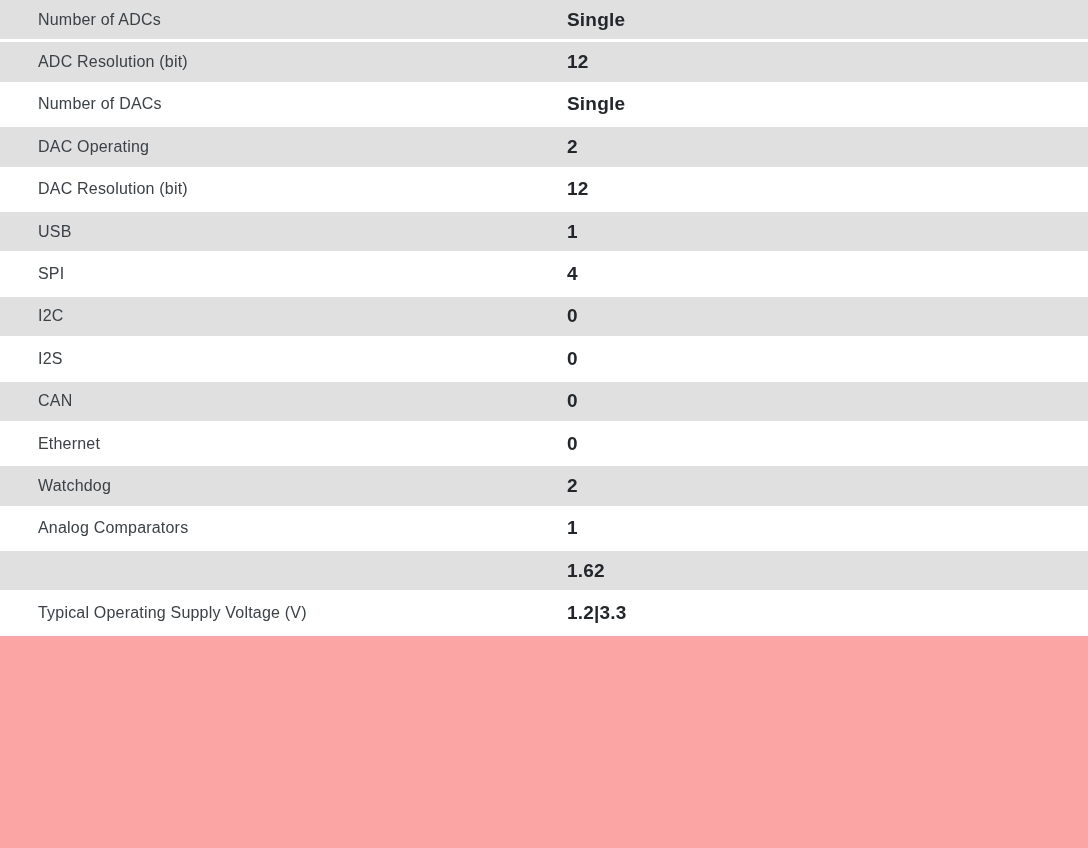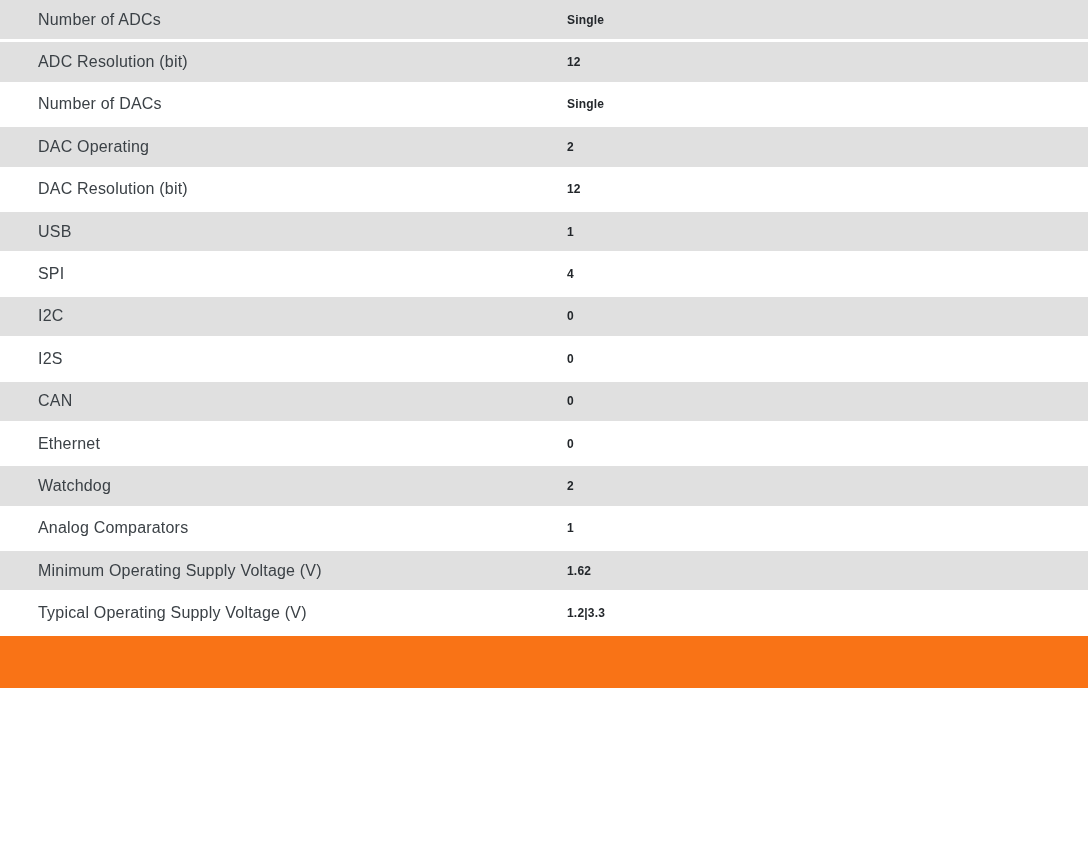--- a/index.html
+++ b/index.html
@@ -3,23 +3,23 @@
 <meta charset="utf-8">
 <style>
   html, body {
     margin: 0;
     padding: 0;
     background: #ffffff;
     font-family: "Liberation Sans", sans-serif;
   }
   .spec-table {
     width: 1088px;
-    height: 688px;
+    height: 848px;
     overflow: hidden;
-    background: #f97316;
+    background: #fca5a5;
   }
   .row {
     position: relative;
     display: flex;
     align-items: center;
     height: 42.4px;
     box-sizing: border-box;
     border-bottom: 3px solid #ffffff;
     background: var(--row-bg, #ffffff);
   }
@@ -29,21 +29,21 @@
   .label {
     margin-left: 38px;
     font-size: 16px;
     letter-spacing: 0.2px;
     color: var(--label-color, #3b4146);
     white-space: nowrap;
   }
   .value {
     position: absolute;
     left: 567px;
-    font-size: 12px;
+    font-size: 19px;
     font-weight: 700;
     letter-spacing: 0.2px;
     color: var(--value-color, #23272b);
     white-space: nowrap;
   }
 </style>
 </head>
 <body>
 
 <div class="spec-table" id="spec-table">
@@ -93,20 +93,19 @@
   </div>
     <div class="row alt">
     <span class="label">Watchdog</span>
     <span class="value">2</span>
   </div>
     <div class="row">
     <span class="label">Analog Comparators</span>
     <span class="value">1</span>
   </div>
     <div class="row alt">
-    <span class="label">Minimum Operating Supply Voltage (V)</span>
     <span class="value">1.62</span>
   </div>
     <div class="row">
     <span class="label">Typical Operating Supply Voltage (V)</span>
     <span class="value">1.2|3.3</span>
   </div>
   </div>
 
 </body></html>

